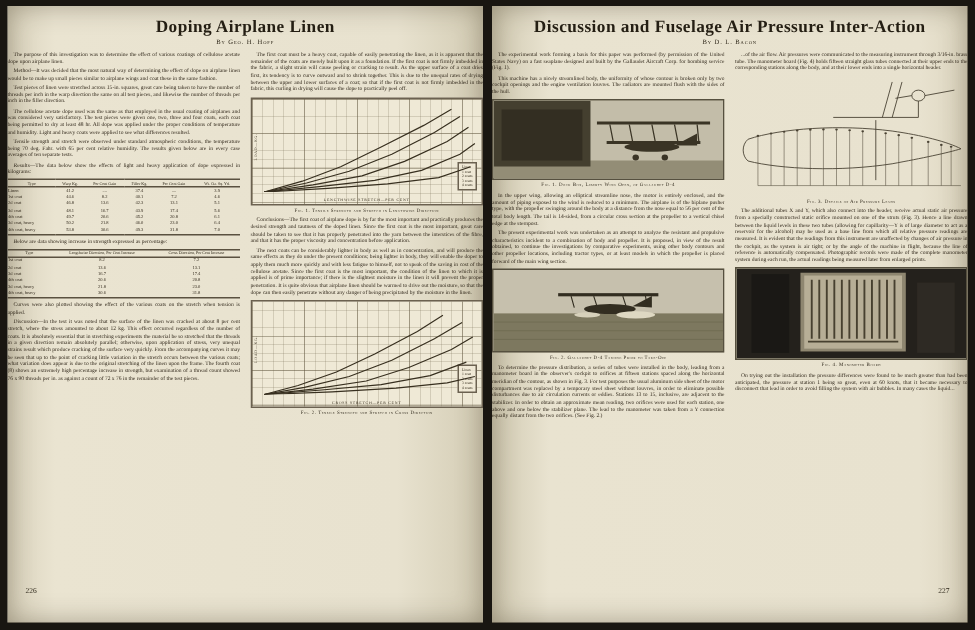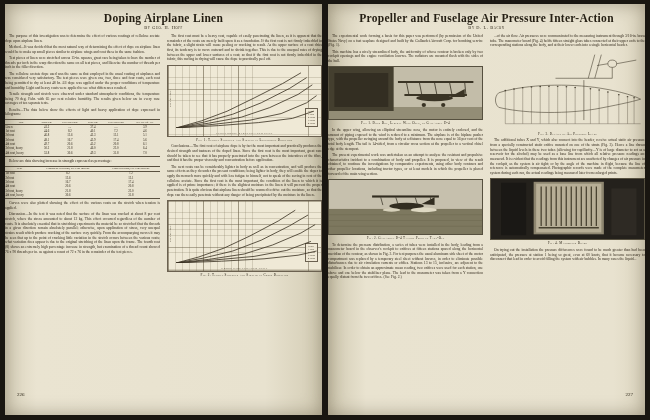--- a/index.html
+++ b/index.html
@@ -227,21 +227,21 @@
           </figure>
         </div>
 
       </div>
       <div class="pagenum pl">226</div>
     </div>
   </div>
 
   <div class="page right">
     <div class="page-inner">
-      <h1 class="title">Propeller and Fuselage Air Pressure Inter-Action</h1>
+      <h1 class="title">Discussion and Fuselage Air Pressure Inter-Action</h1>
       <div class="byline">By D. L. Bacon</div>
       <div class="cols">
 
         <div class="col">
           <p>The experimental work forming a basis for this paper was performed (by permission of the United States Navy) on a fast seaplane designed and built by the Gallaudet Aircraft Corp. for bombing service (Fig. 1).</p>
           <p>This machine has a nicely streamlined body, the uniformity of whose contour is broken only by two cockpit openings and the engine ventilation louvres. The radiators are mounted flush with the sides of the hull.</p>
           <figure>
             <div class="photo">
               <svg viewBox="0 0 142 52" preserveAspectRatio="none">
                 <rect width="142" height="52" fill="#c3bda9"></rect>

